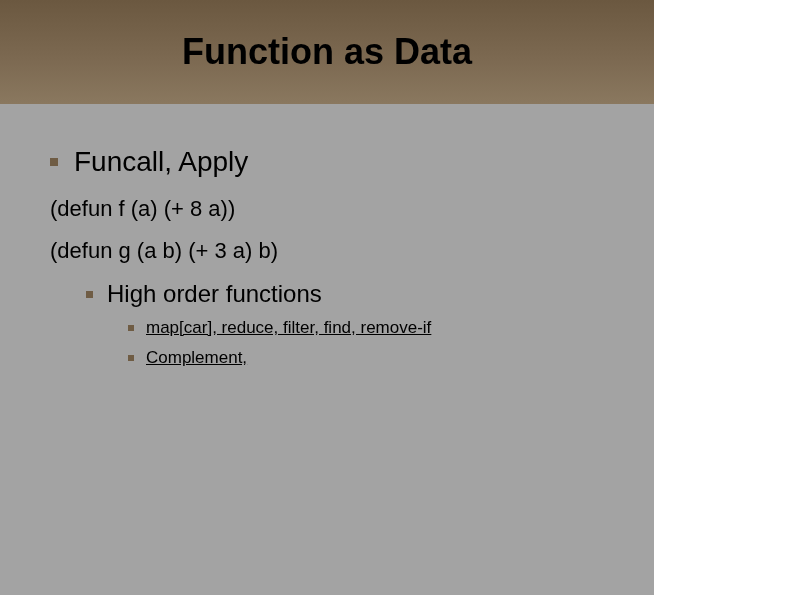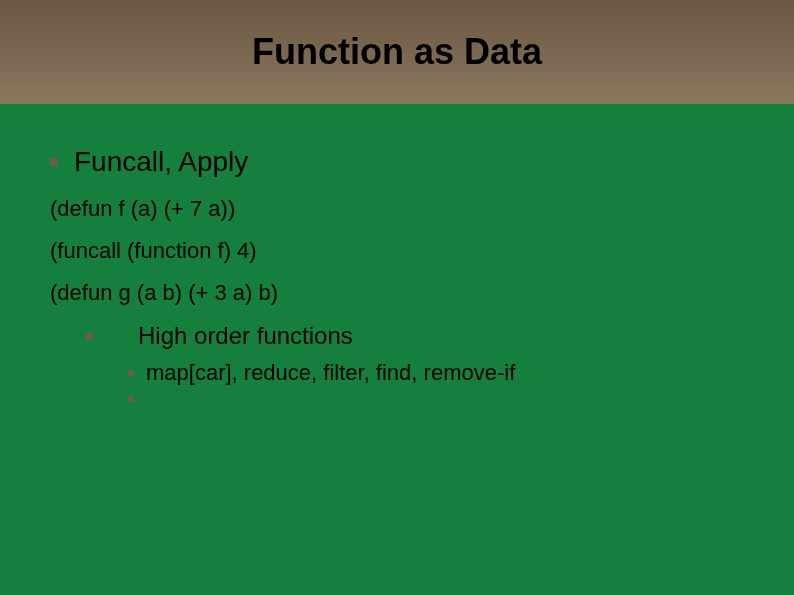--- a/index.html
+++ b/index.html
@@ -4,23 +4,23 @@
 <style>
   html, body {
     margin: 0;
     padding: 0;
     width: 794px;
     height: 595px;
     overflow: hidden;
     font-family: Arial, Helvetica, sans-serif;
   }
   .slide {
-    width: 794px;
+    width: 654px;
     height: 595px;
-    background: #15803d;
+    background: #a3a3a3;
     position: relative;
     box-sizing: border-box;
   }
   .header-band {
     width: 100%;
     height: 104px;
     background: linear-gradient(to bottom, #6b5840 0%, #7d6a52 60%, #8a785f 100%);
     display: flex;
     align-items: center;
     justify-content: center;
@@ -62,62 +62,62 @@
     margin-right: 12px;
   }
   .bullet-text {
     font-size: 28px;
     color: #000;
   }
   .bullet-text.sub {
     font-size: 24px;
   }
   .bullet-text.subsub {
-    font-size: 22px;
+    font-size: 17px;
+    text-decoration: underline;
   }
   .code-line {
     font-size: 22px;
     color: #000;
     margin: 16px 0 16px 0;
   }
   .indent1 {
     padding-left: 36px;
-    gap: 31px;
   }
   .indent2 {
     padding-left: 78px;
   }
 </style>
 </head>
 <body>
 
 <div class="slide">
   <div class="header-band">
     <div class="title">Function as Data</div>
   </div>
 
   <div class="content">
 
     <div class="bullet-row">
       <div class="square"></div>
       <div class="bullet-text">Funcall, Apply</div>
     </div>
 
-    <div class="code-line">(defun f (a) (+ 7 a))</div>
-    <div class="code-line">(funcall (function f) 4)</div>
+    <div class="code-line">(defun f (a) (+ 8 a))</div>
     <div class="code-line">(defun g (a b) (+ 3 a) b)</div>
 
     <div class="bullet-row sub indent1">
       <div class="square small"></div>
       <div class="bullet-text sub">High order functions</div>
     </div>
 
     <div class="bullet-row subsub indent2">
       <div class="square tiny"></div>
       <div class="bullet-text subsub">map[car], reduce, filter, find, remove-if</div>
     </div>
 
     <div class="bullet-row subsub indent2">
       <div class="square tiny"></div>
+      <div class="bullet-text subsub">Complement,</div>
     </div>
 
   </div>
 </div>
 
 </body></html>

